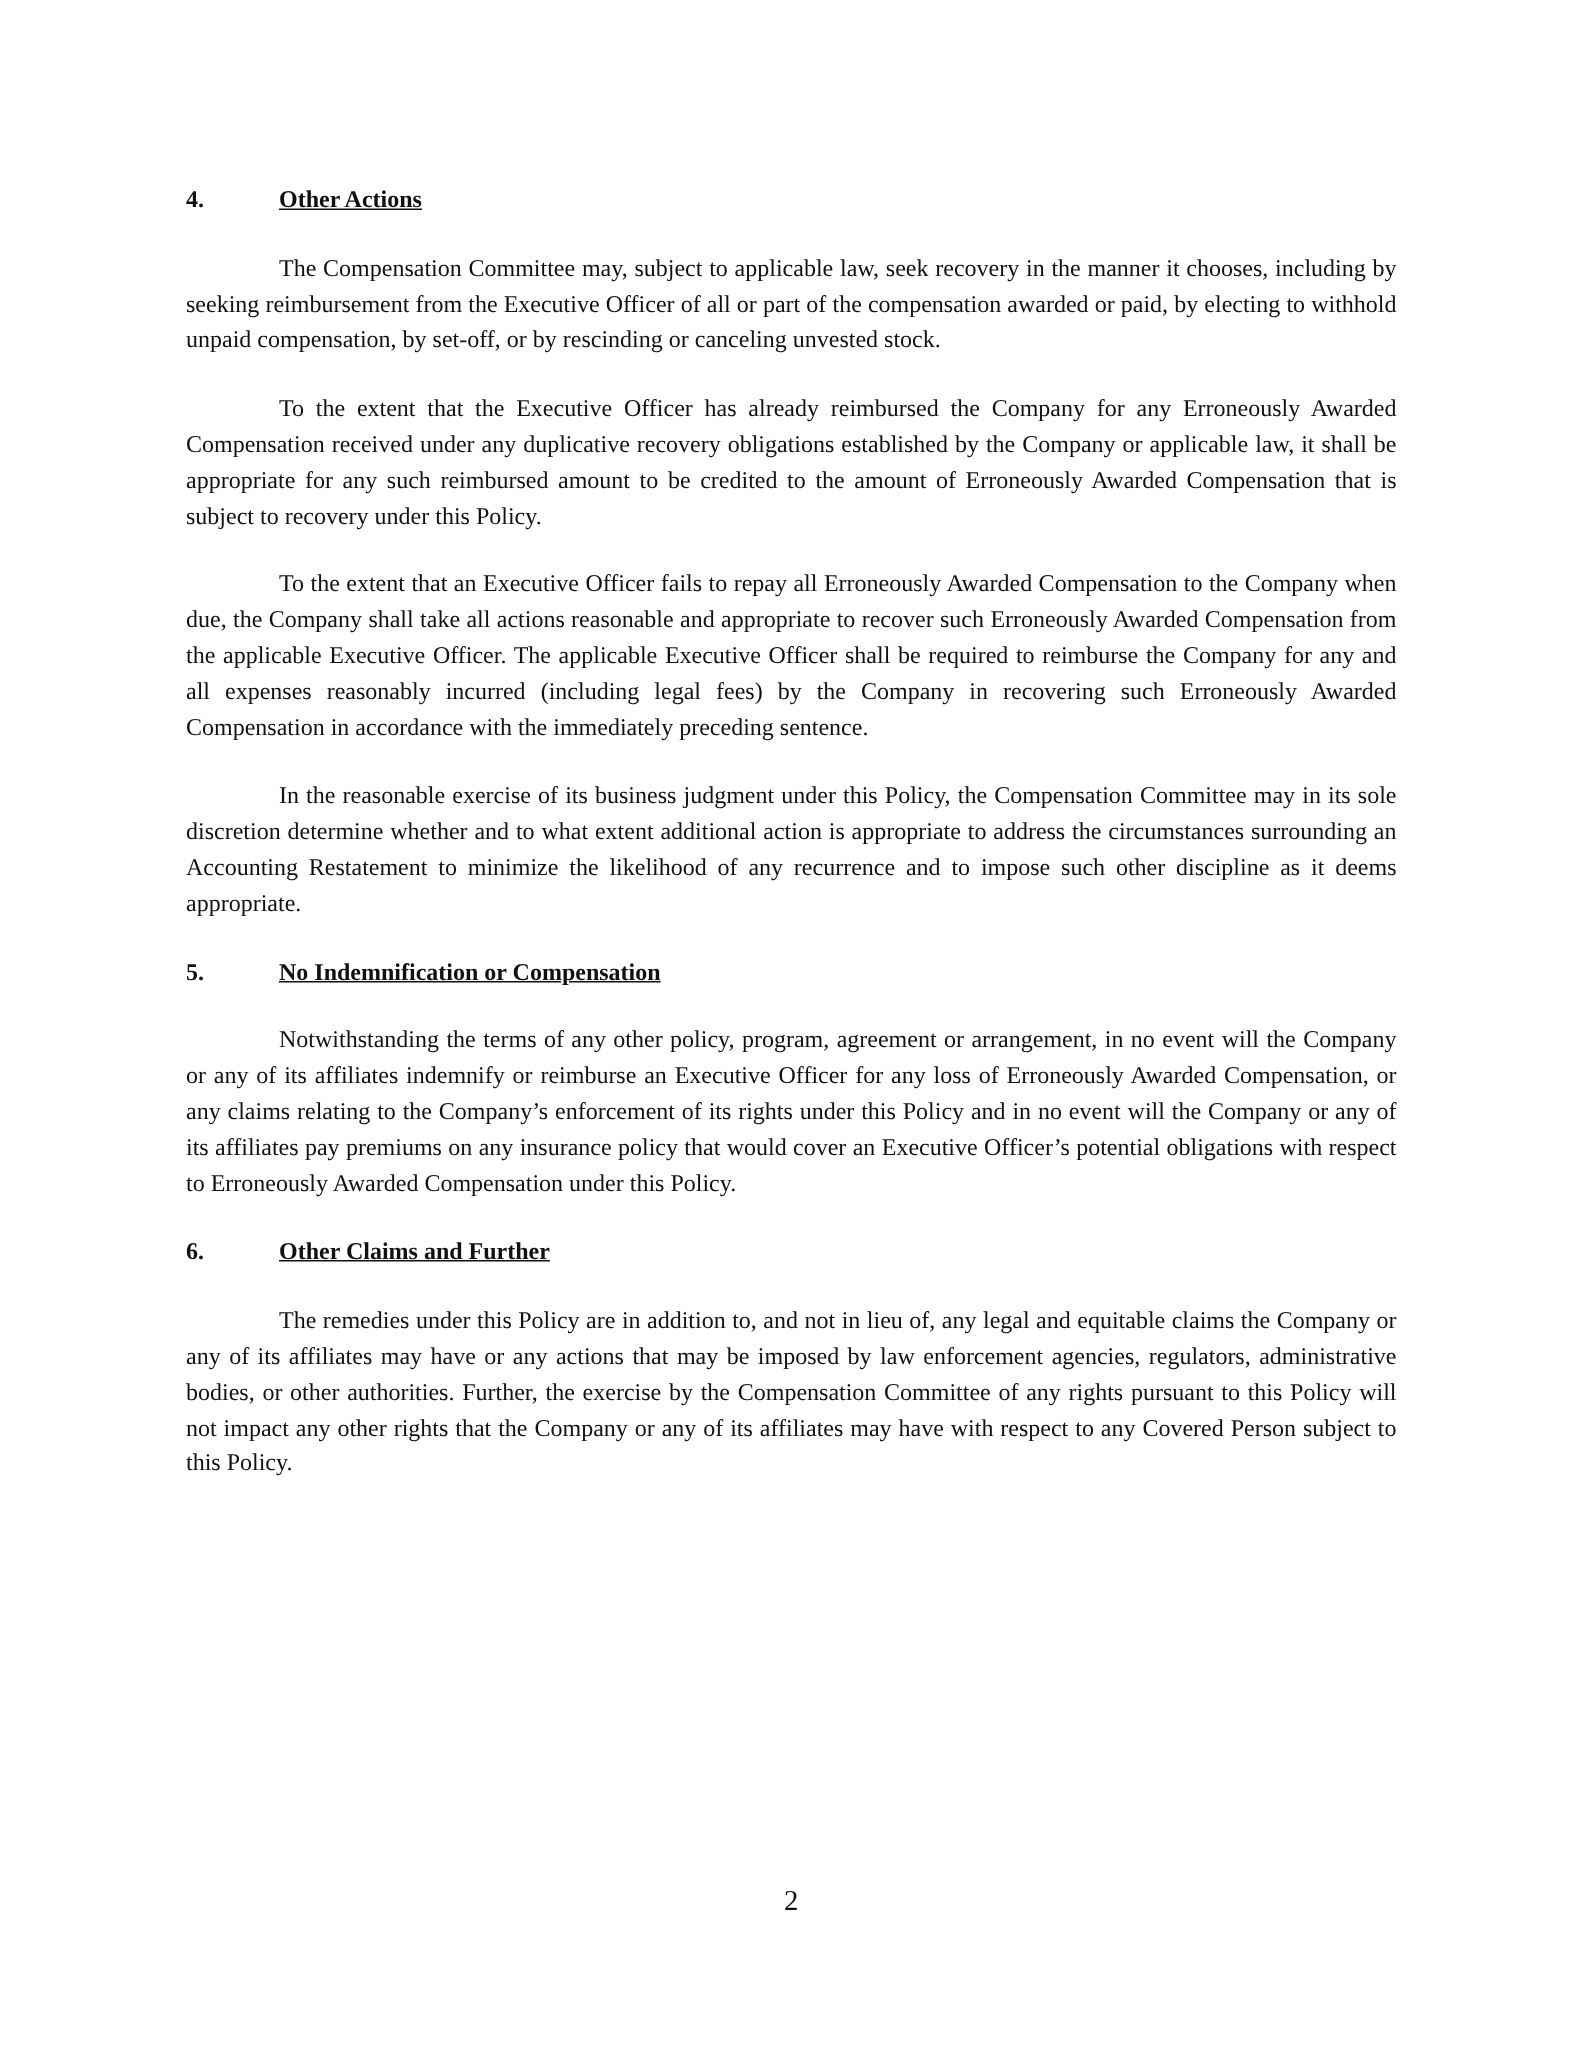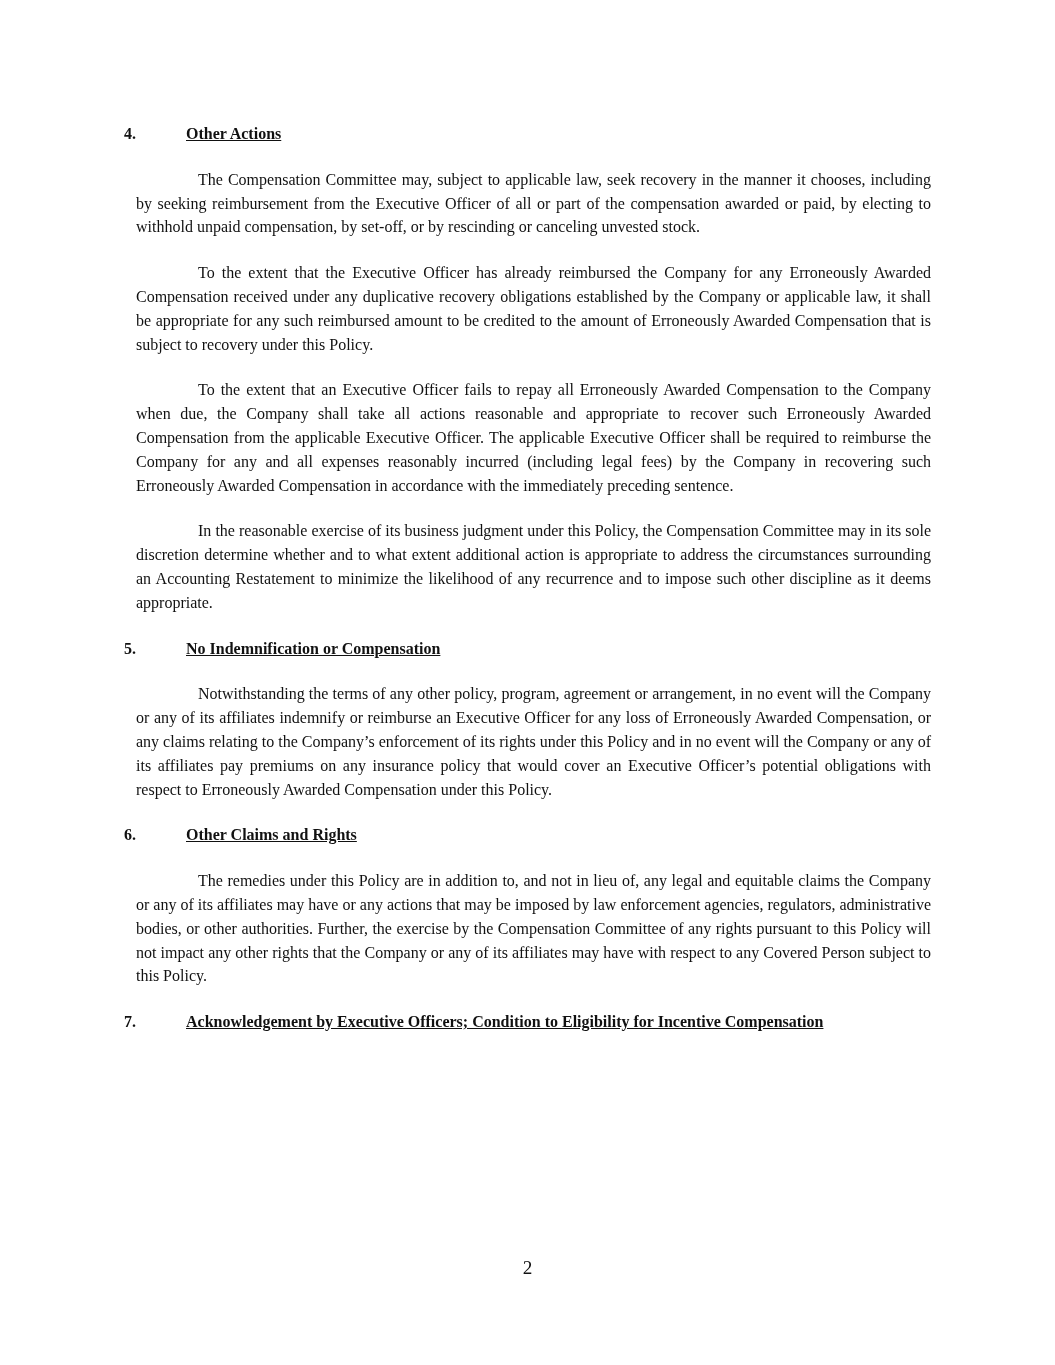--- a/index.html
+++ b/index.html
@@ -5,40 +5,39 @@
     html, body { margin: 0; padding: 0; background: #ffffff; }
     body { width: 1055px; height: 1365px; position: relative; overflow: hidden; }
     .page {
       position: absolute; left: 124px; top: 122px; width: 807px;
       font-family: "Liberation Serif", serif; font-size: 16px; line-height: 23.8px; color: #111111;
     }
     .heading { font-weight: bold; margin: 0 0 22px 0; text-align: justify; }
     .heading .num { display: inline-block; width: 62px; }
     .heading .title { text-decoration: underline; }
     .heading.wrap { text-align-last: auto; }
-    .para { margin: 0 0 22px 12px; text-align: justify; text-indent: 62px; }
+    .para { margin: 0 0 22px 0; text-align: justify; text-indent: 62px; }
     .page-number {
       position: absolute; top: 1257px; left: 0; width: 1055px; text-align: center;
       font-family: "Liberation Serif", serif; font-size: 19.2px; color: #111111;
     }
   </style>
 </head>
 <body>
 
 <div class="page">
 
   <div class="heading"><span class="num">4.</span><span class="title">Other Actions</span></div>
   <p class="para">The Compensation Committee may, subject to applicable law, seek recovery in the manner it chooses, including by seeking reimbursement from the Executive Officer of all or part of the compensation awarded or paid, by electing to withhold unpaid compensation, by set-off, or by rescinding or canceling unvested stock.</p>
   <p class="para">To the extent that the Executive Officer has already reimbursed the Company for any Erroneously Awarded Compensation received under any duplicative recovery obligations established by the Company or applicable law, it shall be appropriate for any such reimbursed amount to be credited to the amount of Erroneously Awarded Compensation that is subject to recovery under this Policy.</p>
   <p class="para">To the extent that an Executive Officer fails to repay all Erroneously Awarded Compensation to the Company when due, the Company shall take all actions reasonable and appropriate to recover such Erroneously Awarded Compensation from the applicable Executive Officer. The applicable Executive Officer shall be required to reimburse the Company for any and all expenses reasonably incurred (including legal fees) by the Company in recovering such Erroneously Awarded Compensation in accordance with the immediately preceding sentence.</p>
   <p class="para">In the reasonable exercise of its business judgment under this Policy, the Compensation Committee may in its sole discretion determine whether and to what extent additional action is appropriate to address the circumstances surrounding an Accounting Restatement to minimize the likelihood of any recurrence and to impose such other discipline as it deems appropriate.</p>
 
   <div class="heading"><span class="num">5.</span><span class="title">No Indemnification or Compensation</span></div>
   <p class="para">Notwithstanding the terms of any other policy, program, agreement or arrangement, in no event will the Company or any of its affiliates indemnify or reimburse an Executive Officer for any loss of Erroneously Awarded Compensation, or any claims relating to the Company’s enforcement of its rights under this Policy and in no event will the Company or any of its affiliates pay premiums on any insurance policy that would cover an Executive Officer’s potential obligations with respect to Erroneously Awarded Compensation under this Policy.</p>
 
-  <div class="heading"><span class="num">6.</span><span class="title">Other Claims and Rights</span></div>
+  <div class="heading"><span class="num">6.</span><span class="title">Other Claims and Further</span></div>
   <p class="para">The remedies under this Policy are in addition to, and not in lieu of, any legal and equitable claims the Company or any of its affiliates may have or any actions that may be imposed by law enforcement agencies, regulators, administrative bodies, or other authorities. Further, the exercise by the Compensation Committee of any rights pursuant to this Policy will not impact any other rights that the Company or any of its affiliates may have with respect to any Covered Person subject to this Policy.</p>
 
-  <div class="heading wrap"><span class="num">7.</span><span class="title">Acknowledgement by Executive Officers; Condition to Eligibility for Incentive Compensation</span></div>
 
 </div>
 
 <div class="page-number">2</div>
 
 </body></html>

